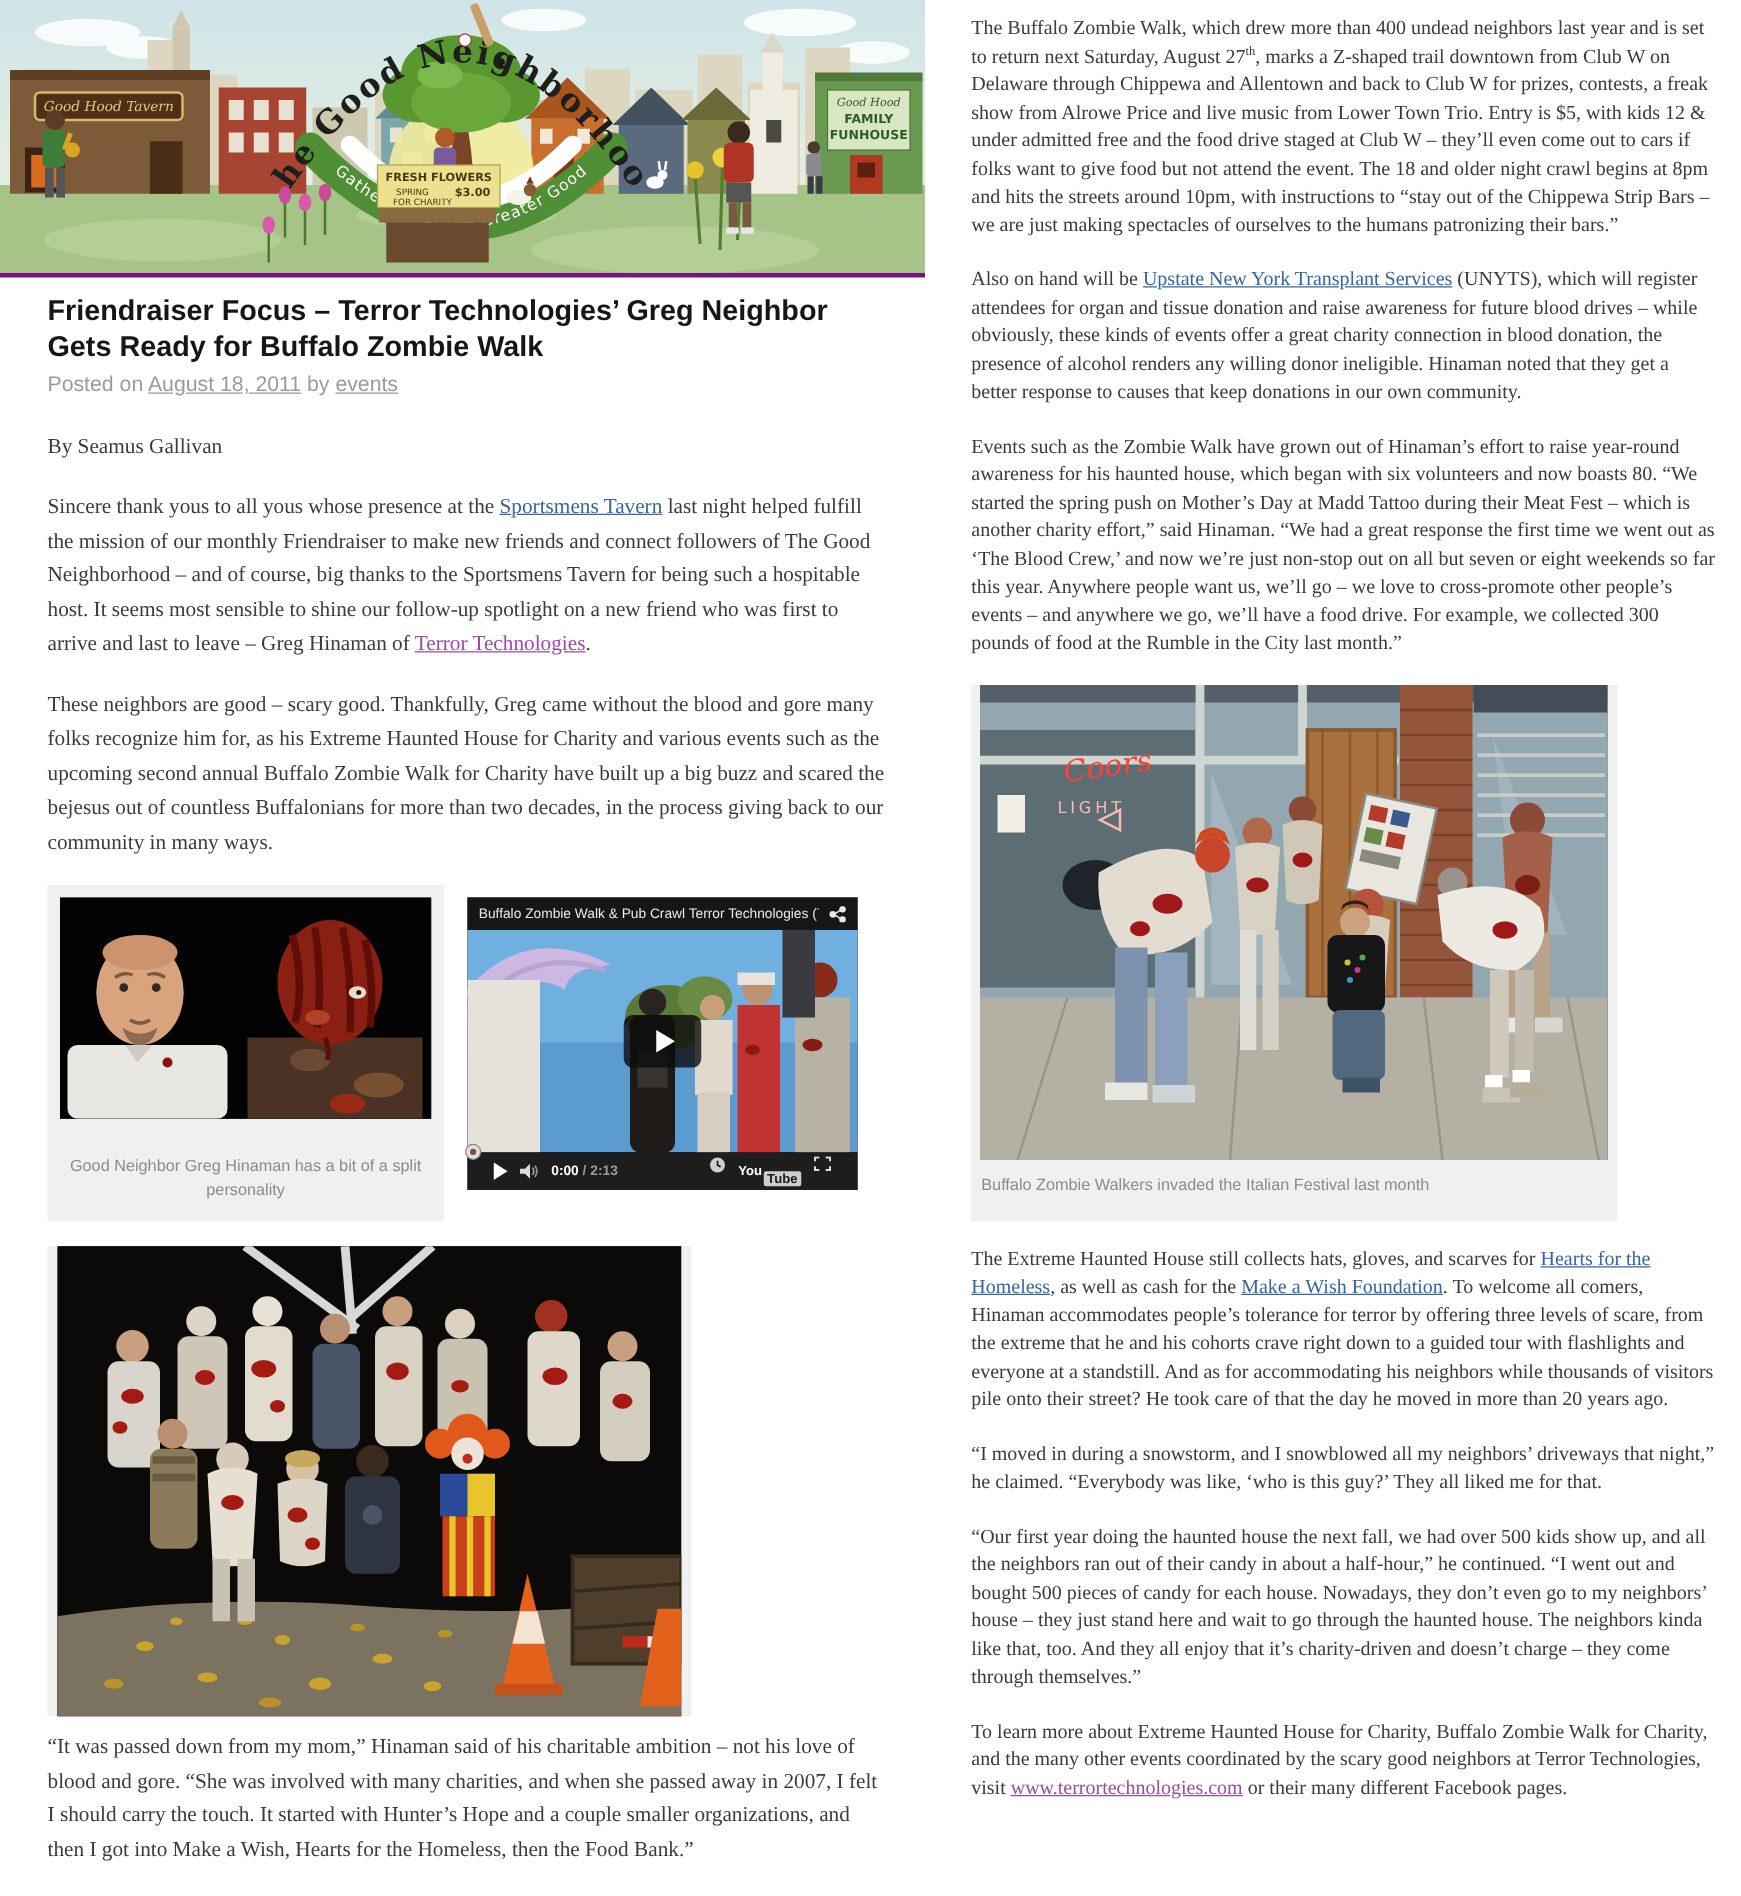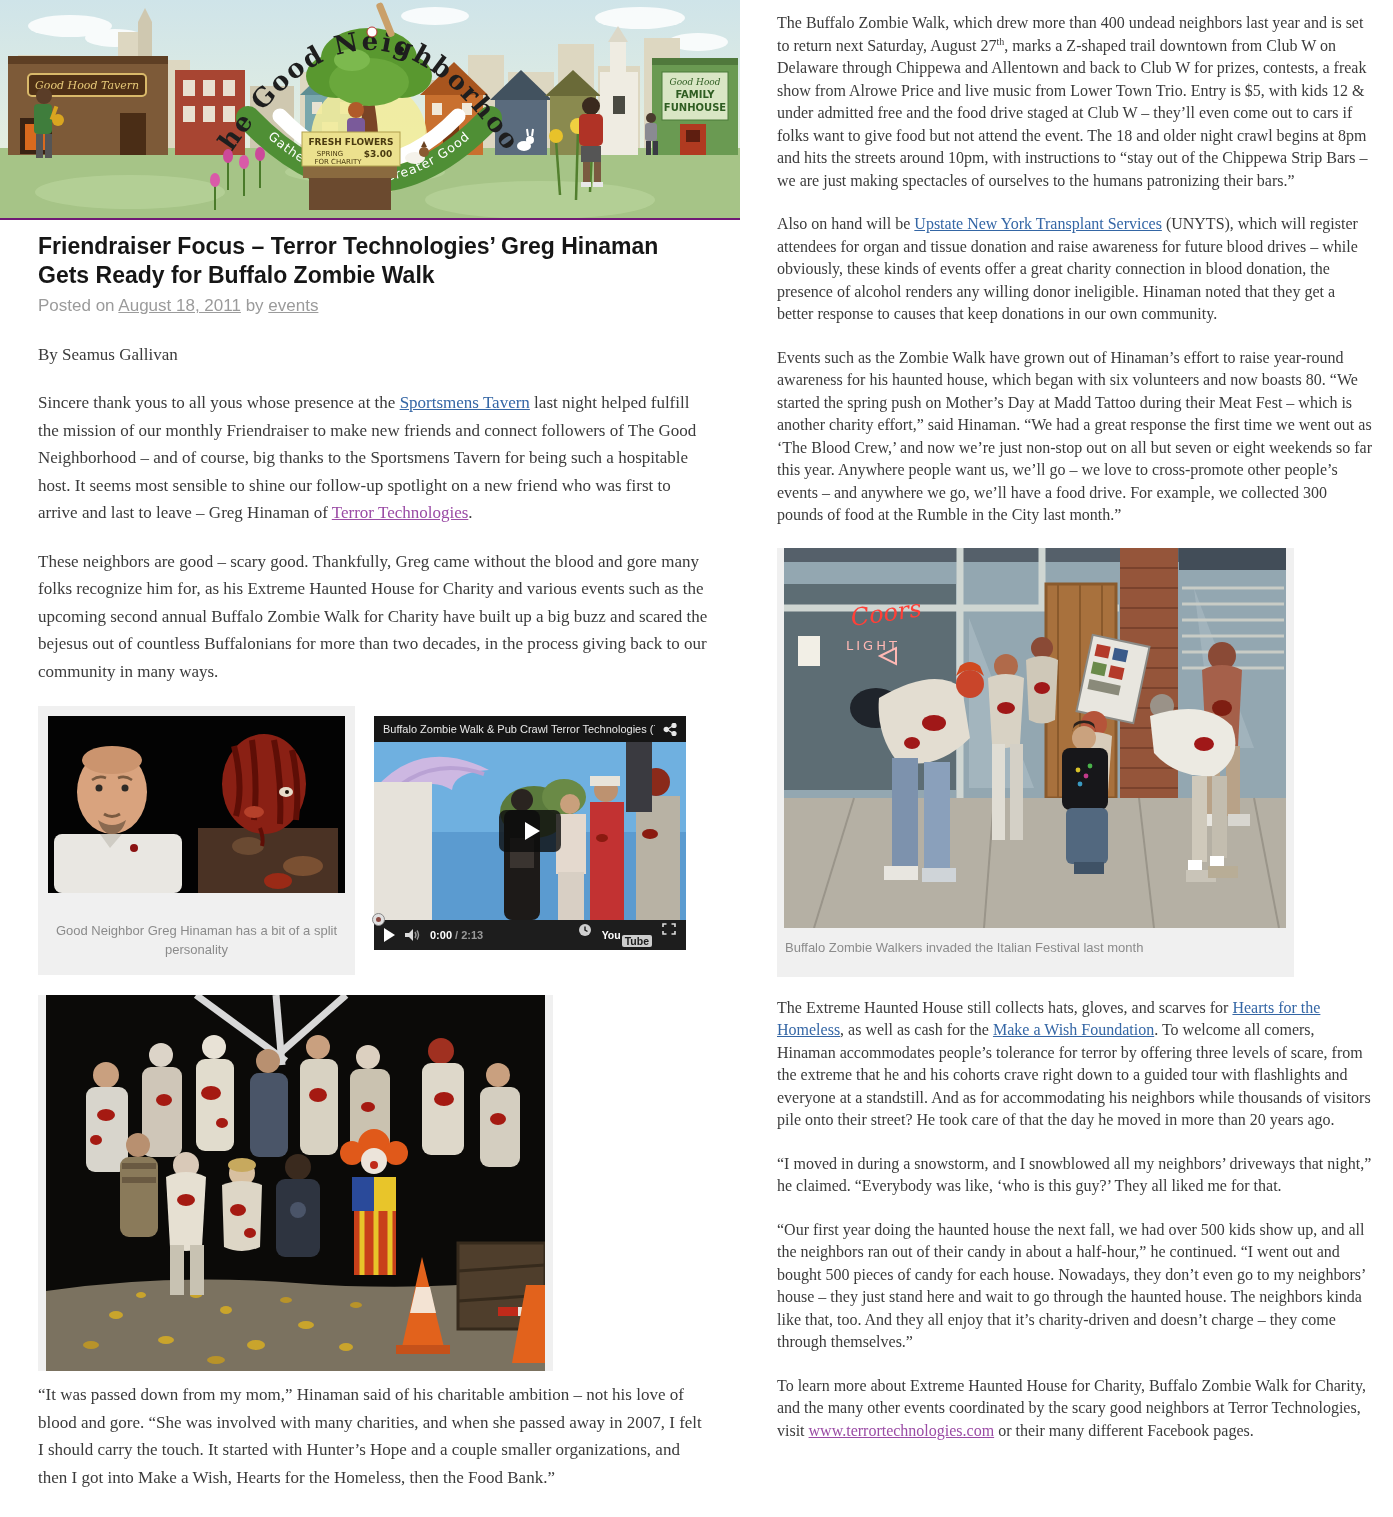--- a/index.html
+++ b/index.html
@@ -2,21 +2,21 @@
 <html><head>
 <meta charset="utf-8">
 <style>
   html,body{margin:0;padding:0;background:#fff;}
   body{width:1393px;height:1517px;overflow:hidden;font-family:"Liberation Serif",serif;color:#3b3b3b;}
   .page{display:flex;width:1393px;}
   .col-left{width:740px;flex:0 0 740px;}
   .col-right{width:653px;flex:0 0 653px;box-sizing:border-box;padding:12px 18px 0 37px;}
   .col-right p{font-size:16px;line-height:22.5px;margin:0 0 21px;}
   
-  .banner{width:740px;height:218px;border-bottom:2px solid #701a75;display:block;cursor:pointer;}
+  .banner{width:740px;height:218px;border-bottom:4px solid #701a75;display:block;cursor:pointer;}
   .banner svg{display:block;}
   
   .article-left{padding:12px 30px 0 38px;}
   h1{font-family:"Liberation Sans",sans-serif;font-weight:bold;font-size:23px;line-height:29px;color:#161616;margin:0 0 2px;}
   .meta{font-family:"Liberation Sans",sans-serif;font-size:12.5px;line-height:15px;color:#9b9b9b;margin:0 0 12px;}
   .meta a{color:#9b9b9b;}
   .byline{font-size:17px;line-height:27px;margin:0 0 10px;}
   .article-left p{font-size:17px;line-height:27.5px;margin:0 0 21px;}
   a{text-decoration:underline;cursor:pointer;}
   .lnk-blue{color:#3466a5;}
@@ -36,21 +36,21 @@
   .fright .ph{margin:8px 7px 0;width:502px;height:380px;background:#444;}
   .fright figcaption{text-align:left;padding:10px 8px 20px;}
   .ph svg{display:block;}
   
   .video{width:312px;margin-top:10px;background:#000;font-family:"Liberation Sans",sans-serif;}
   .vtop{height:26px;background:#161616;color:#e9e9e9;display:flex;align-items:center;gap:8px;padding:0 9px;}
   .vtitle{flex:1;font-size:11px;white-space:nowrap;overflow:hidden;}
   .vscreen{height:178px;position:relative;}
   .vplay{position:absolute;left:50%;top:50%;transform:translate(-50%,-50%);width:62px;height:42px;background:rgba(12,12,12,.8);border-radius:7px;display:flex;align-items:center;justify-content:center;cursor:pointer;}
   .vplay .tri{width:0;height:0;border-left:15px solid #fff;border-top:9px solid transparent;border-bottom:9px solid transparent;margin-left:4px;}
-  .vbar{height:30px;background:#1d1d1d;display:flex;align-items:center;gap:9px;padding:0 10px;position:relative;}
+  .vbar{height:30px;background:#1d1d1d;display:flex;align-items:center;gap:9px;padding:0 21px;position:relative;}
   .vdot{position:absolute;left:-2px;top:-7px;width:13px;height:13px;border-radius:50%;background:#e0e0e0;border:1px solid #888;box-sizing:border-box;cursor:pointer;}
   .vdot::after{content:"";position:absolute;left:3px;top:3px;width:5px;height:5px;border-radius:50%;background:#8a4a42;}
   .vbtn{display:flex;align-items:center;cursor:pointer;}
   .vtri{width:0;height:0;border-left:11px solid #fff;border-top:7px solid transparent;border-bottom:7px solid transparent;}
   .vtime{font-size:11px;font-weight:bold;color:#9a9a9a;}
   .vtime .cur{color:#fff;}
   .vright{margin-left:auto;display:flex;align-items:flex-start;gap:10px;}
   .yt{font-size:10.5px;font-weight:bold;color:#fff;display:flex;align-items:center;cursor:pointer;}
   .yt .tube{background:#cdcdcd;color:#1a1a1a;border-radius:2px;padding:0 3px;margin-left:1px;margin-top:12px;}
 </style>
@@ -250,21 +250,21 @@
         <g>
           <ellipse cx="524" cy="146" rx="7" ry="5" fill="#fff"></ellipse>
             <circle cx="530" cy="140" r="4" fill="#fff"></circle>
             <line x1="528" y1="136" x2="527" y2="129" stroke="#fff" stroke-width="2"></line>
             <line x1="532" y1="136" x2="533" y2="129" stroke="#fff" stroke-width="2"></line>
         </g>
       </svg>
     </div>
 
     <div class="article-left">
-      <h1>Friendraiser Focus – Terror Technologies’ Greg Hinaman Gets Ready for Buffalo Zombie Walk</h1>
+      <h1>Friendraiser Focus – Terror Technologies’ Greg Neighbor Gets Ready for Buffalo Zombie Walk</h1>
       <p class="meta">Posted on <a class="" href="#">August 18, 2011</a> by <a class="" href="#">events</a></p>
       <p class="byline">By Seamus Gallivan</p>
 
       <p>Sincere thank yous to all yous whose presence at the <a class="lnk-blue" href="#">Sportsmens Tavern</a> last night helped fulfill the mission of our monthly Friendraiser to make new friends and connect followers of The Good Neighborhood – and of course, big thanks to the Sportsmens Tavern for being such a hospitable host. It seems most sensible to shine our follow-up spotlight on a new friend who was first to arrive and last to leave – Greg Hinaman of <a class="lnk-purple" href="#">Terror Technologies</a>.</p>
       <p>These neighbors are good – scary good. Thankfully, Greg came without the blood and gore many folks recognize him for, as his Extreme Haunted House for Charity and various events such as the upcoming second annual Buffalo Zombie Walk for Charity have built up a big buzz and scared the bejesus out of countless Buffalonians for more than two decades, in the process giving back to our community in many ways.</p>
 
       <div class="figrow">
         <figure class="frame f1">
           <div class="ph">
             <svg width="297" height="177" viewBox="0 0 297 177">

